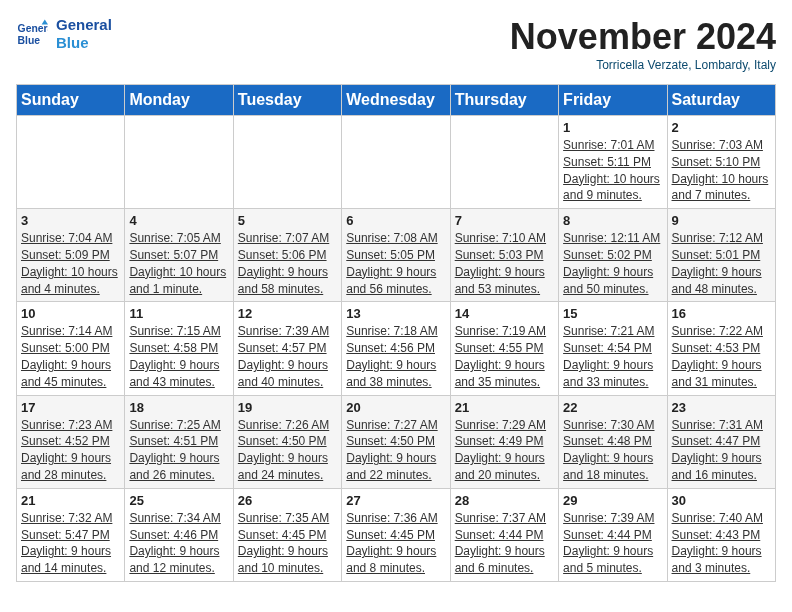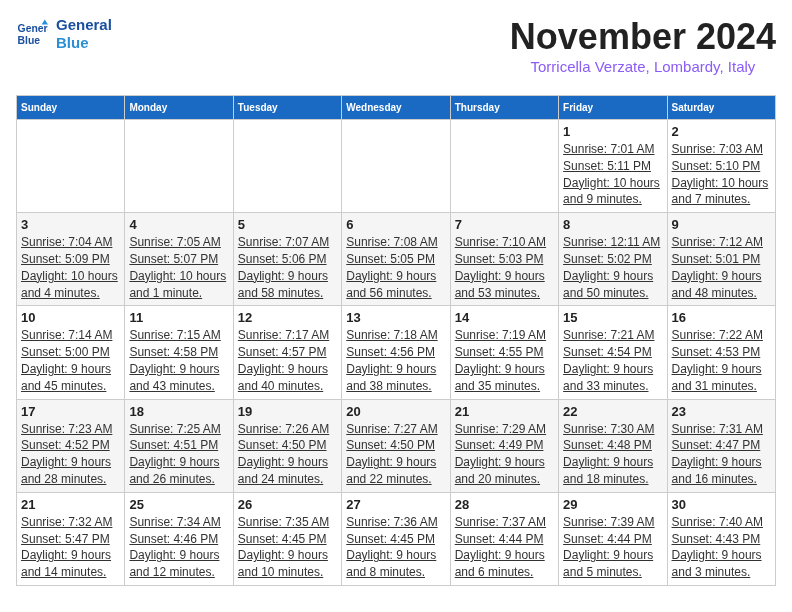--- a/index.html
+++ b/index.html
@@ -14,47 +14,47 @@
       display: flex;
       align-items: center;
       margin-bottom: 8px;
     }
     .logo-icon {
       width: 32px;
       height: 32px;
       margin-right: 4px;
     }
     .title-section {
-      text-align: center;
-      margin-bottom: 12px;
+      text-align: right;
+      margin-bottom: 4px;
     }
     .month-title {
       font-size: 36px;
       font-weight: bold;
       color: #222;
     }
     .location-subtitle {
-      font-size: 15px;
-      color: #8b5cf6;
+      font-size: 12px;
+      color: #0c4a6e;
     }
     .top-row {
       display: flex;
       justify-content: space-between;
       align-items: flex-start;
       margin-bottom: 8px;
     }
     table {
       width: 100%;
       border-collapse: collapse;
       table-layout: fixed;
     }
     thead tr th {
       background: #1a6ac4;
       color: #fff;
-      font-size: 10px;
+      font-size: 16px;
       font-weight: bold;
       padding: 6px 4px;
       text-align: left;
       border: 1px solid #ccc;
     }
     tbody tr td {
       vertical-align: top;
       border: 1px solid #ccc;
       padding: 4px;
       font-size: 10px;
@@ -188,21 +188,21 @@
 Daylight: 9 hours and 45 minutes.</div>
         </td>
         <td>
           <span class="day-num">11</span>
           <div class="day-info">Sunrise: 7:15 AM
 Sunset: 4:58 PM
 Daylight: 9 hours and 43 minutes.</div>
         </td>
         <td>
           <span class="day-num">12</span>
-          <div class="day-info">Sunrise: 7:17 AM
+          <div class="day-info">Sunrise: 7:39 AM
 Sunset: 4:57 PM
 Daylight: 9 hours and 40 minutes.</div>
         </td>
         <td>
           <span class="day-num">13</span>
           <div class="day-info">Sunrise: 7:18 AM
 Sunset: 4:56 PM
 Daylight: 9 hours and 38 minutes.</div>
         </td>
         <td>

